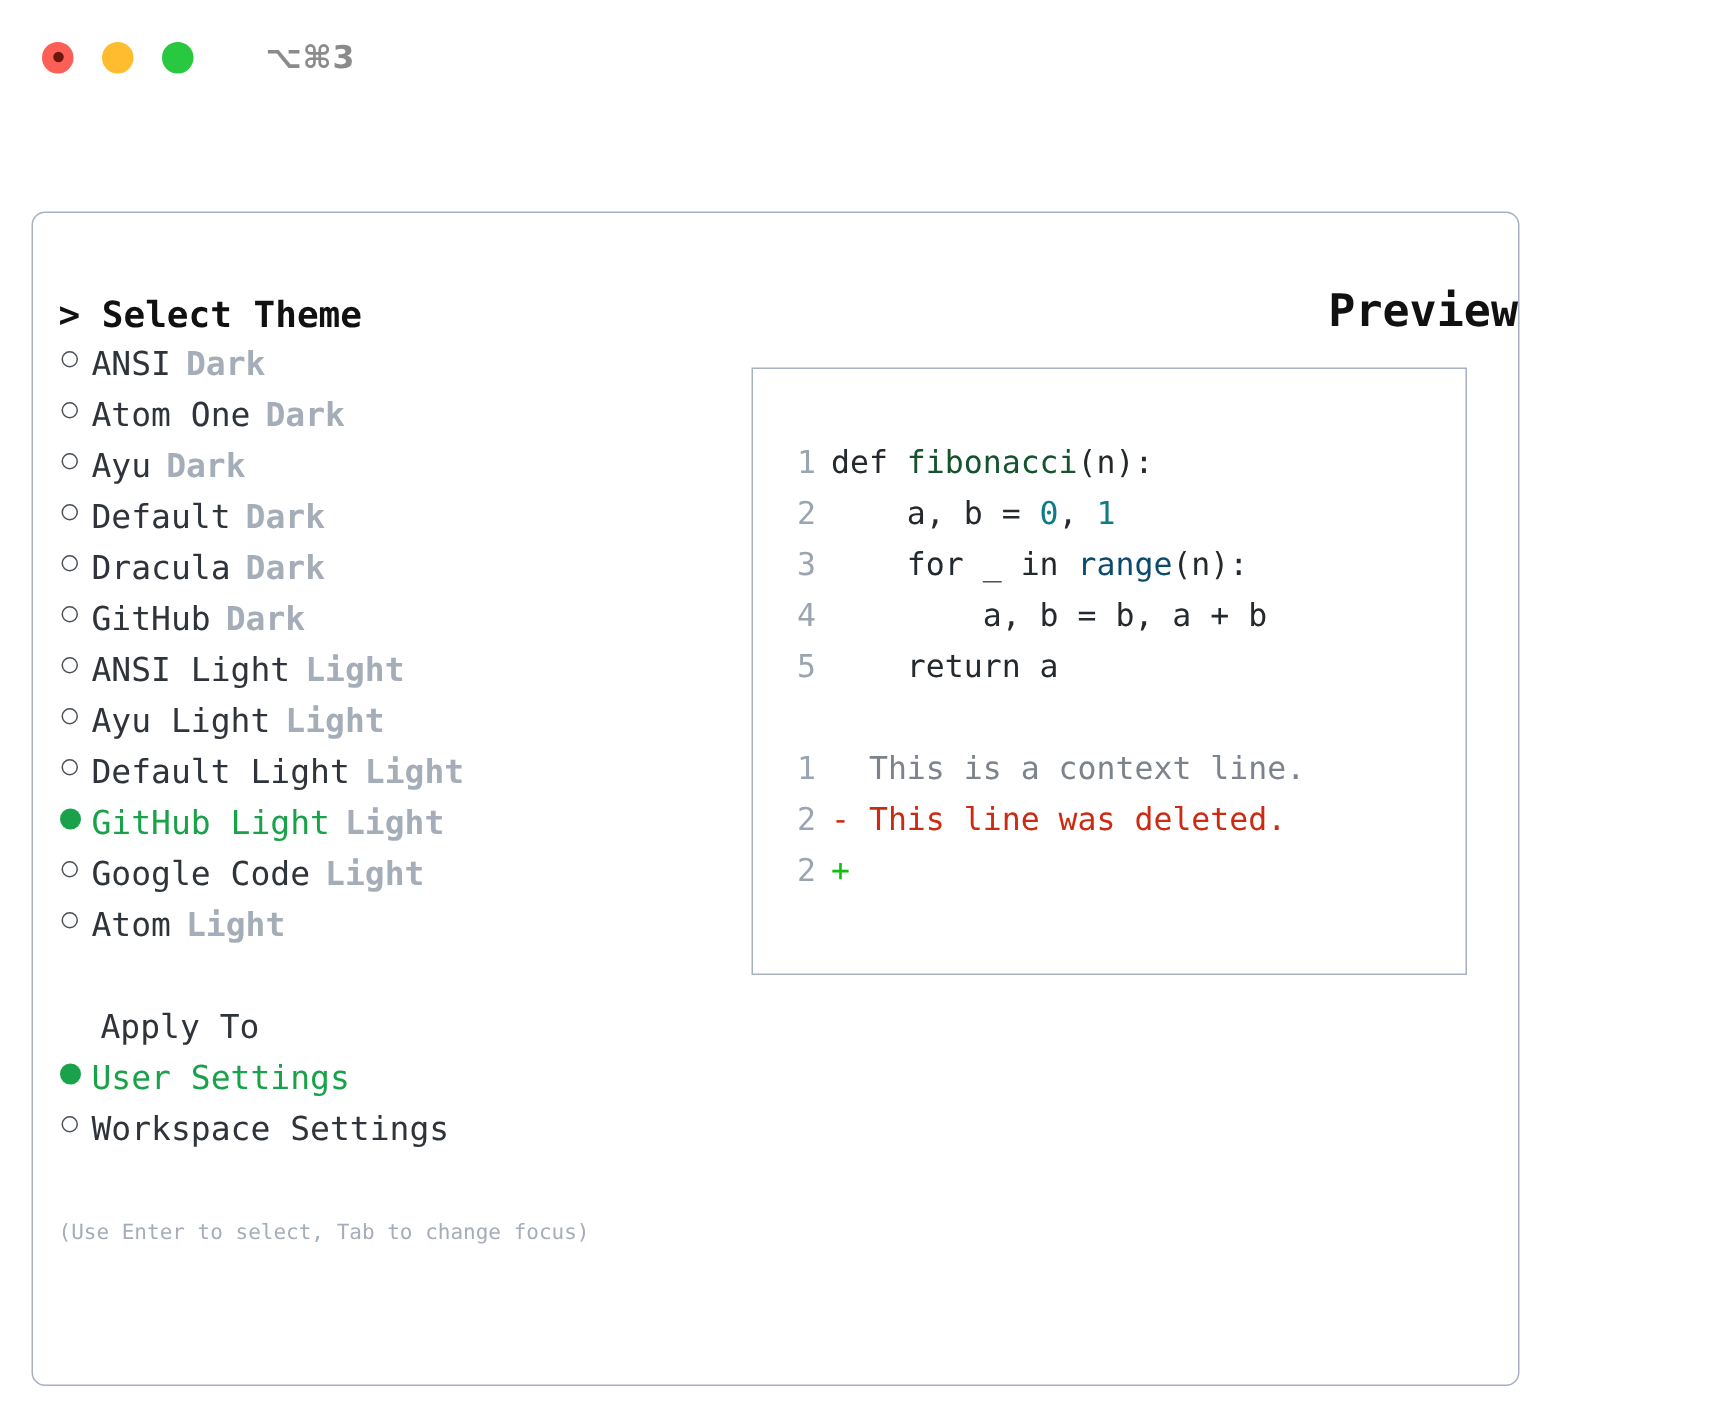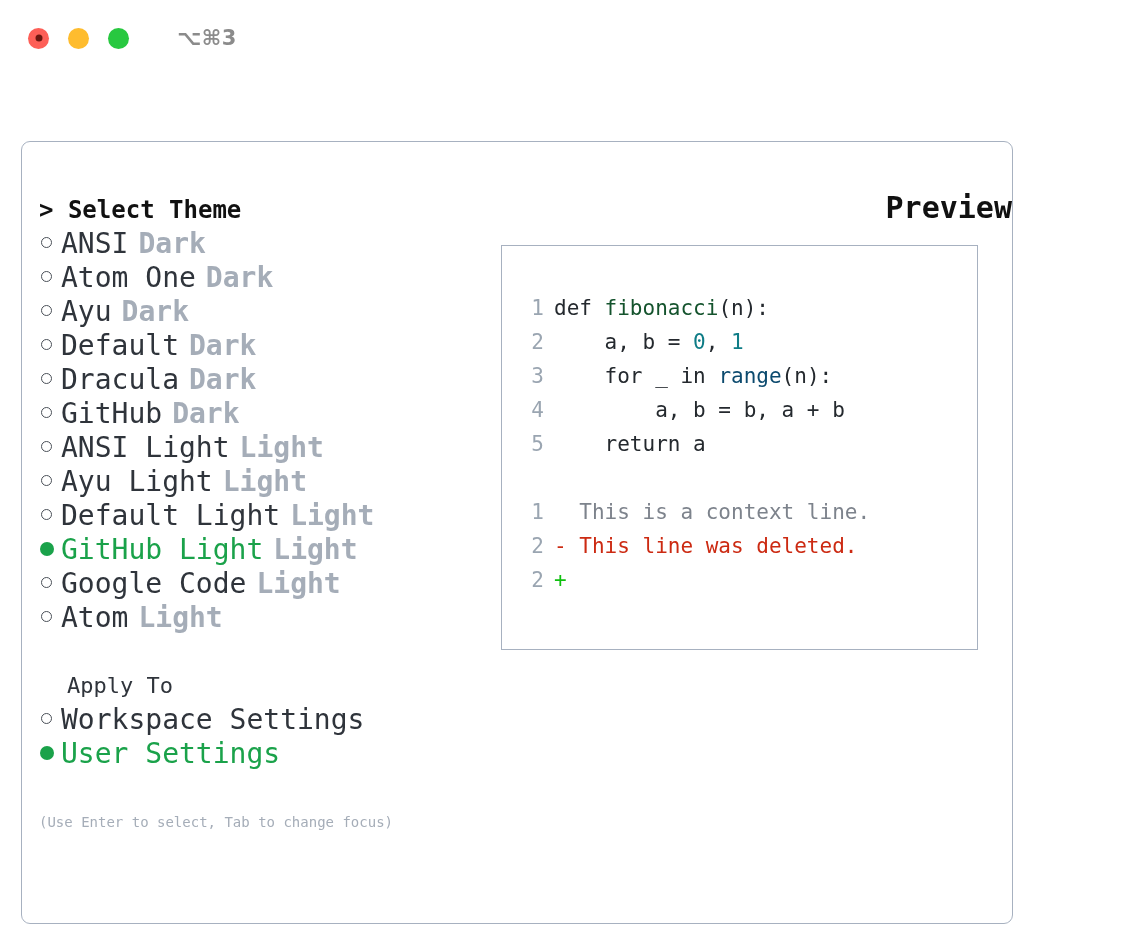--- a/index.html
+++ b/index.html
@@ -98,21 +98,21 @@
     font-size: 24px;
     font-weight: bold;
     color: #111111;
     line-height: 34px;
     white-space: pre;
   }
   .opt-row {
     display: flex;
     align-items: baseline;
     line-height: 34px;
-    font-size: 28px;
+    font-size: 22px;
     white-space: pre;
   }
   .bullet {
     width: 22px;
     display: inline-block;
     flex: 0 0 22px;
     position: relative;
     color: #3b414a;
   }
   .bullet .dot-hollow {
@@ -239,22 +239,22 @@
             <div class="opt-row"><span class="bullet"><span class="dot-hollow"></span></span><span class="opt-label">Default Light</span><span class="opt-variant">Light</span></div>
             <div class="opt-row selected"><span class="bullet"><span class="dot-filled"></span></span><span class="opt-label">GitHub Light</span><span class="opt-variant">Light</span></div>
             <div class="opt-row"><span class="bullet"><span class="dot-hollow"></span></span><span class="opt-label">Google Code</span><span class="opt-variant">Light</span></div>
             <div class="opt-row"><span class="bullet"><span class="dot-hollow"></span></span><span class="opt-label">Atom</span><span class="opt-variant">Light</span></div>
           </div>
 
         <div class="spacer-row"></div>
 
         <div class="apply-title">Apply To</div>
         <div id="apply-list">
+            <div class="opt-row selected"><span class="bullet"><span class="dot-filled"></span></span><span class="opt-label">User Settings</span></div>
             <div class="opt-row"><span class="bullet"><span class="dot-hollow"></span></span><span class="opt-label">Workspace Settings</span></div>
-            <div class="opt-row selected"><span class="bullet"><span class="dot-filled"></span></span><span class="opt-label">User Settings</span></div>
           </div>
 
         <div id="hint-text">(Use Enter to select, Tab to change focus)</div>
       </div>
 
       <div id="right-column">
         <div id="preview-title">Preview</div>
         <div id="preview-box">
           <div id="code-block">
               <div class="code-line"><span class="lineno">1</span><span class="code-text"><span class="tok-plain">def </span><span class="tok-func">fibonacci</span><span class="tok-plain">(n):</span></span></div>

